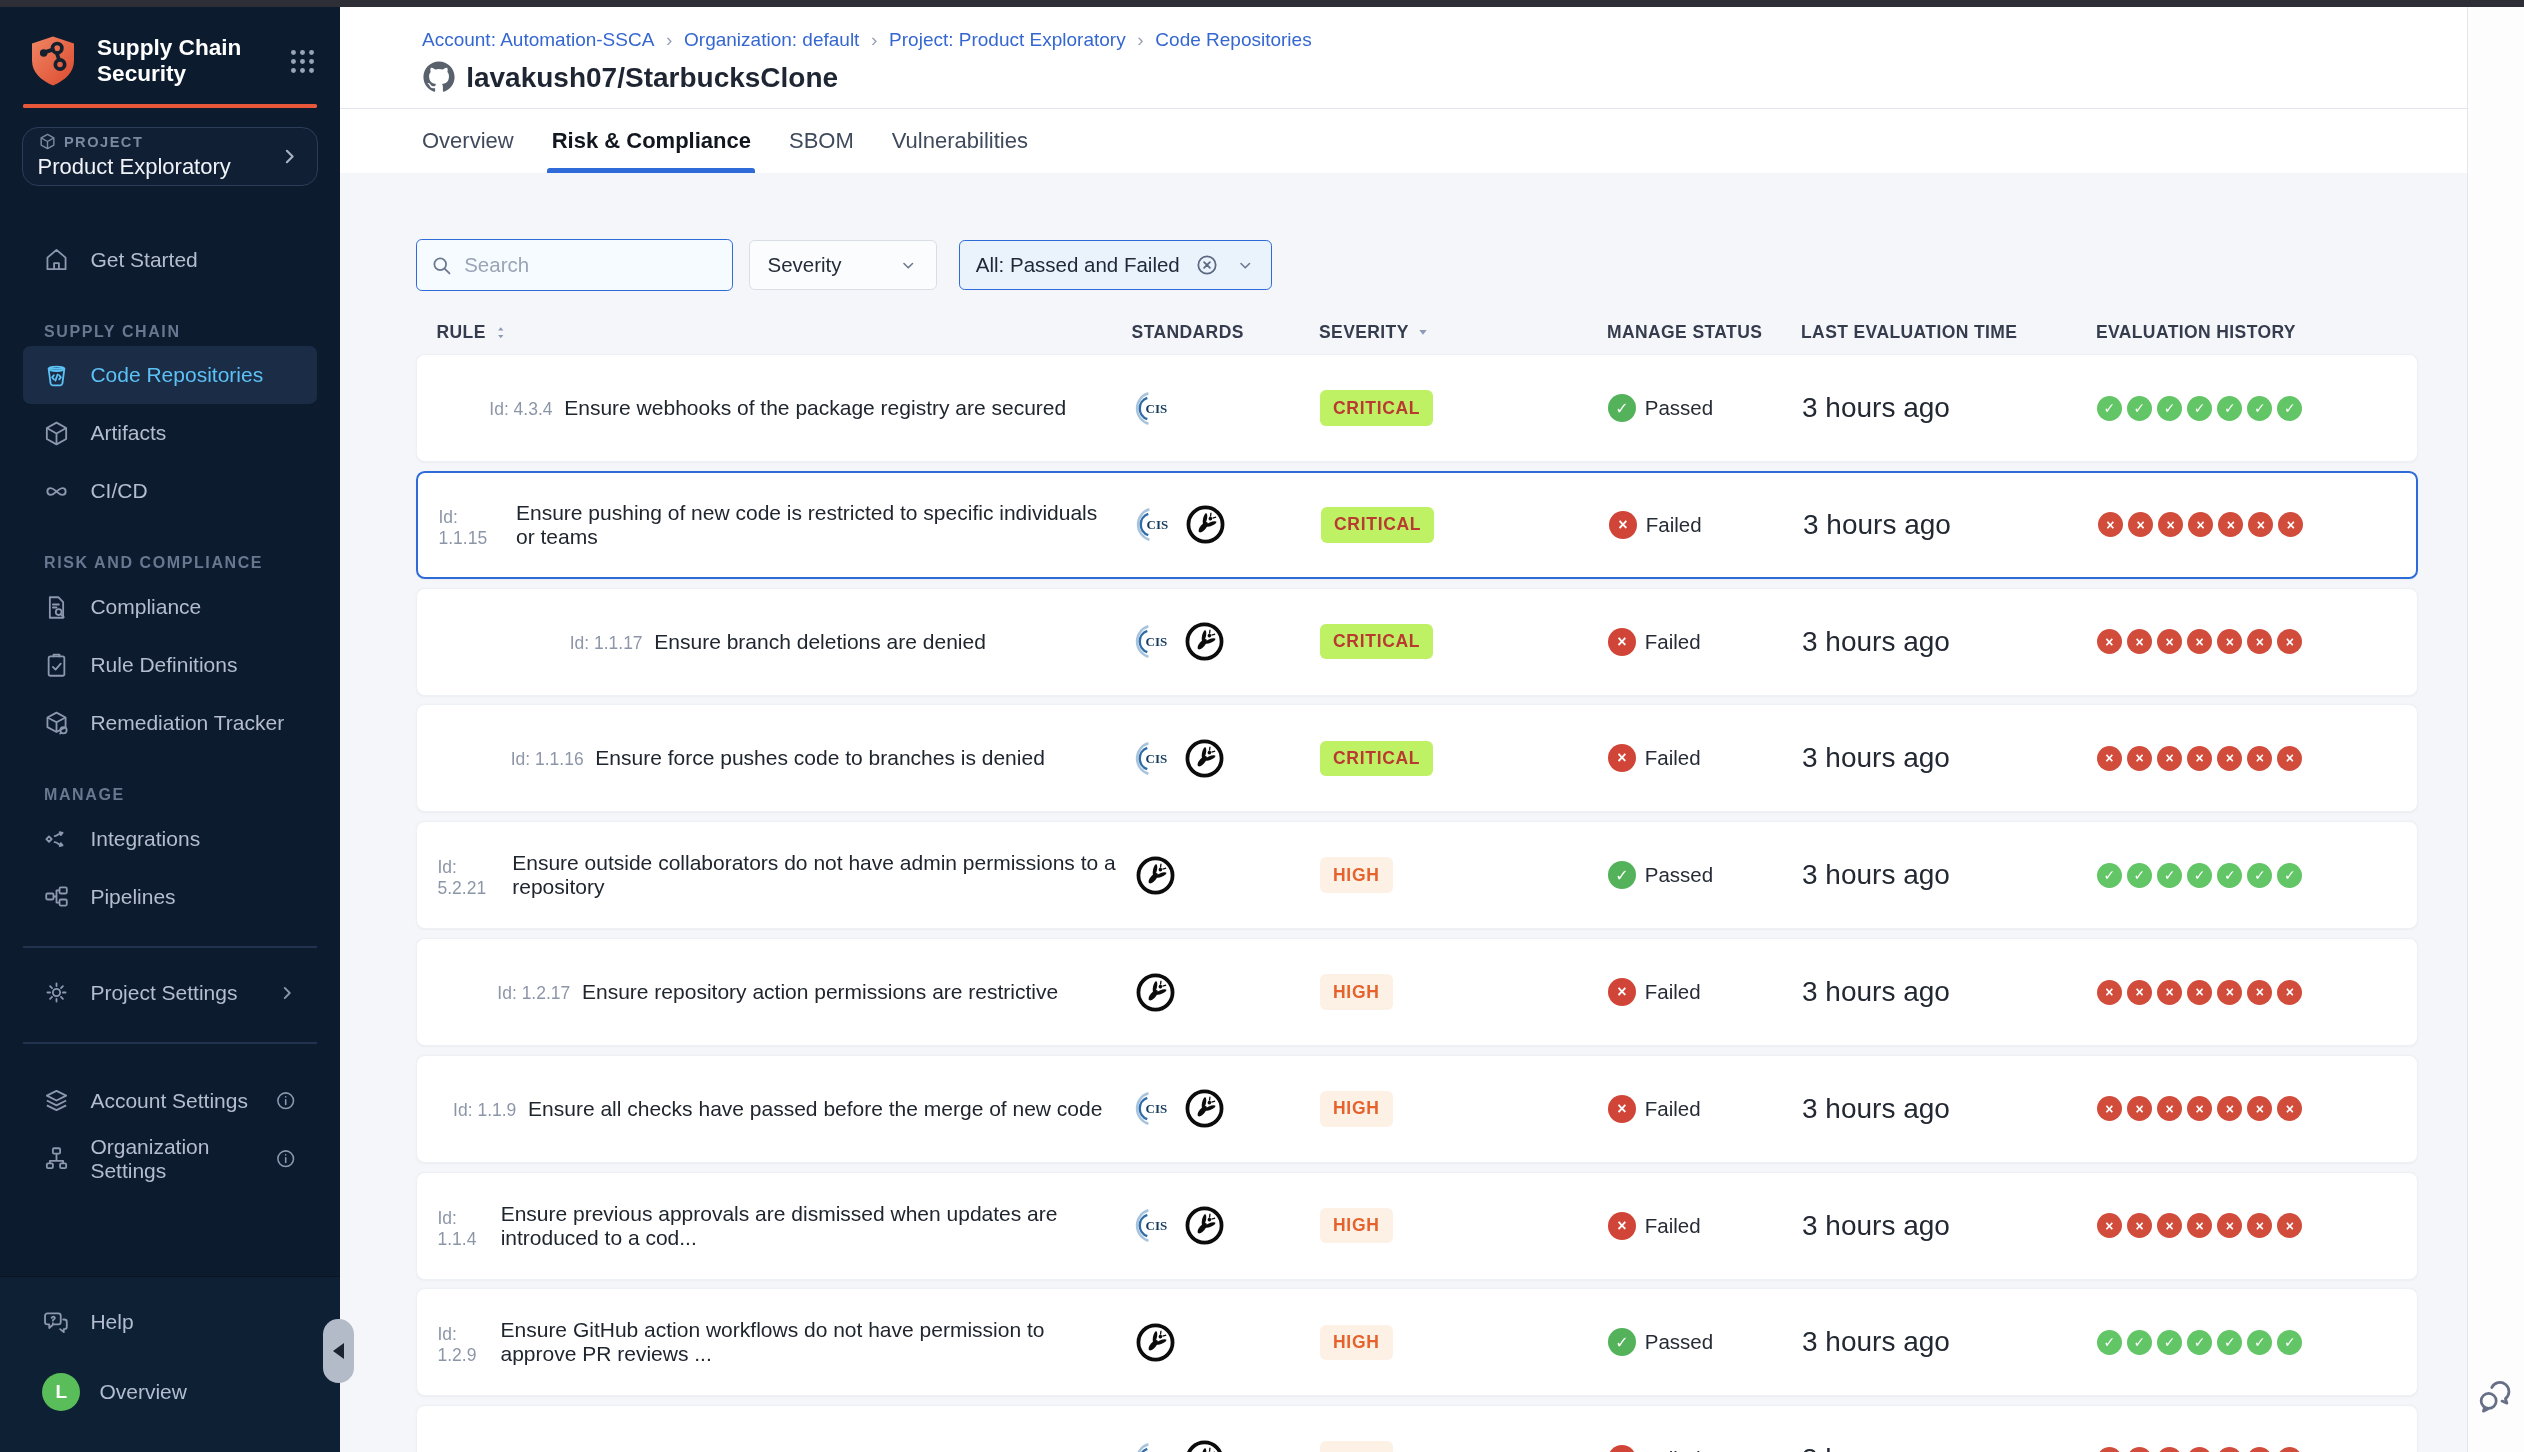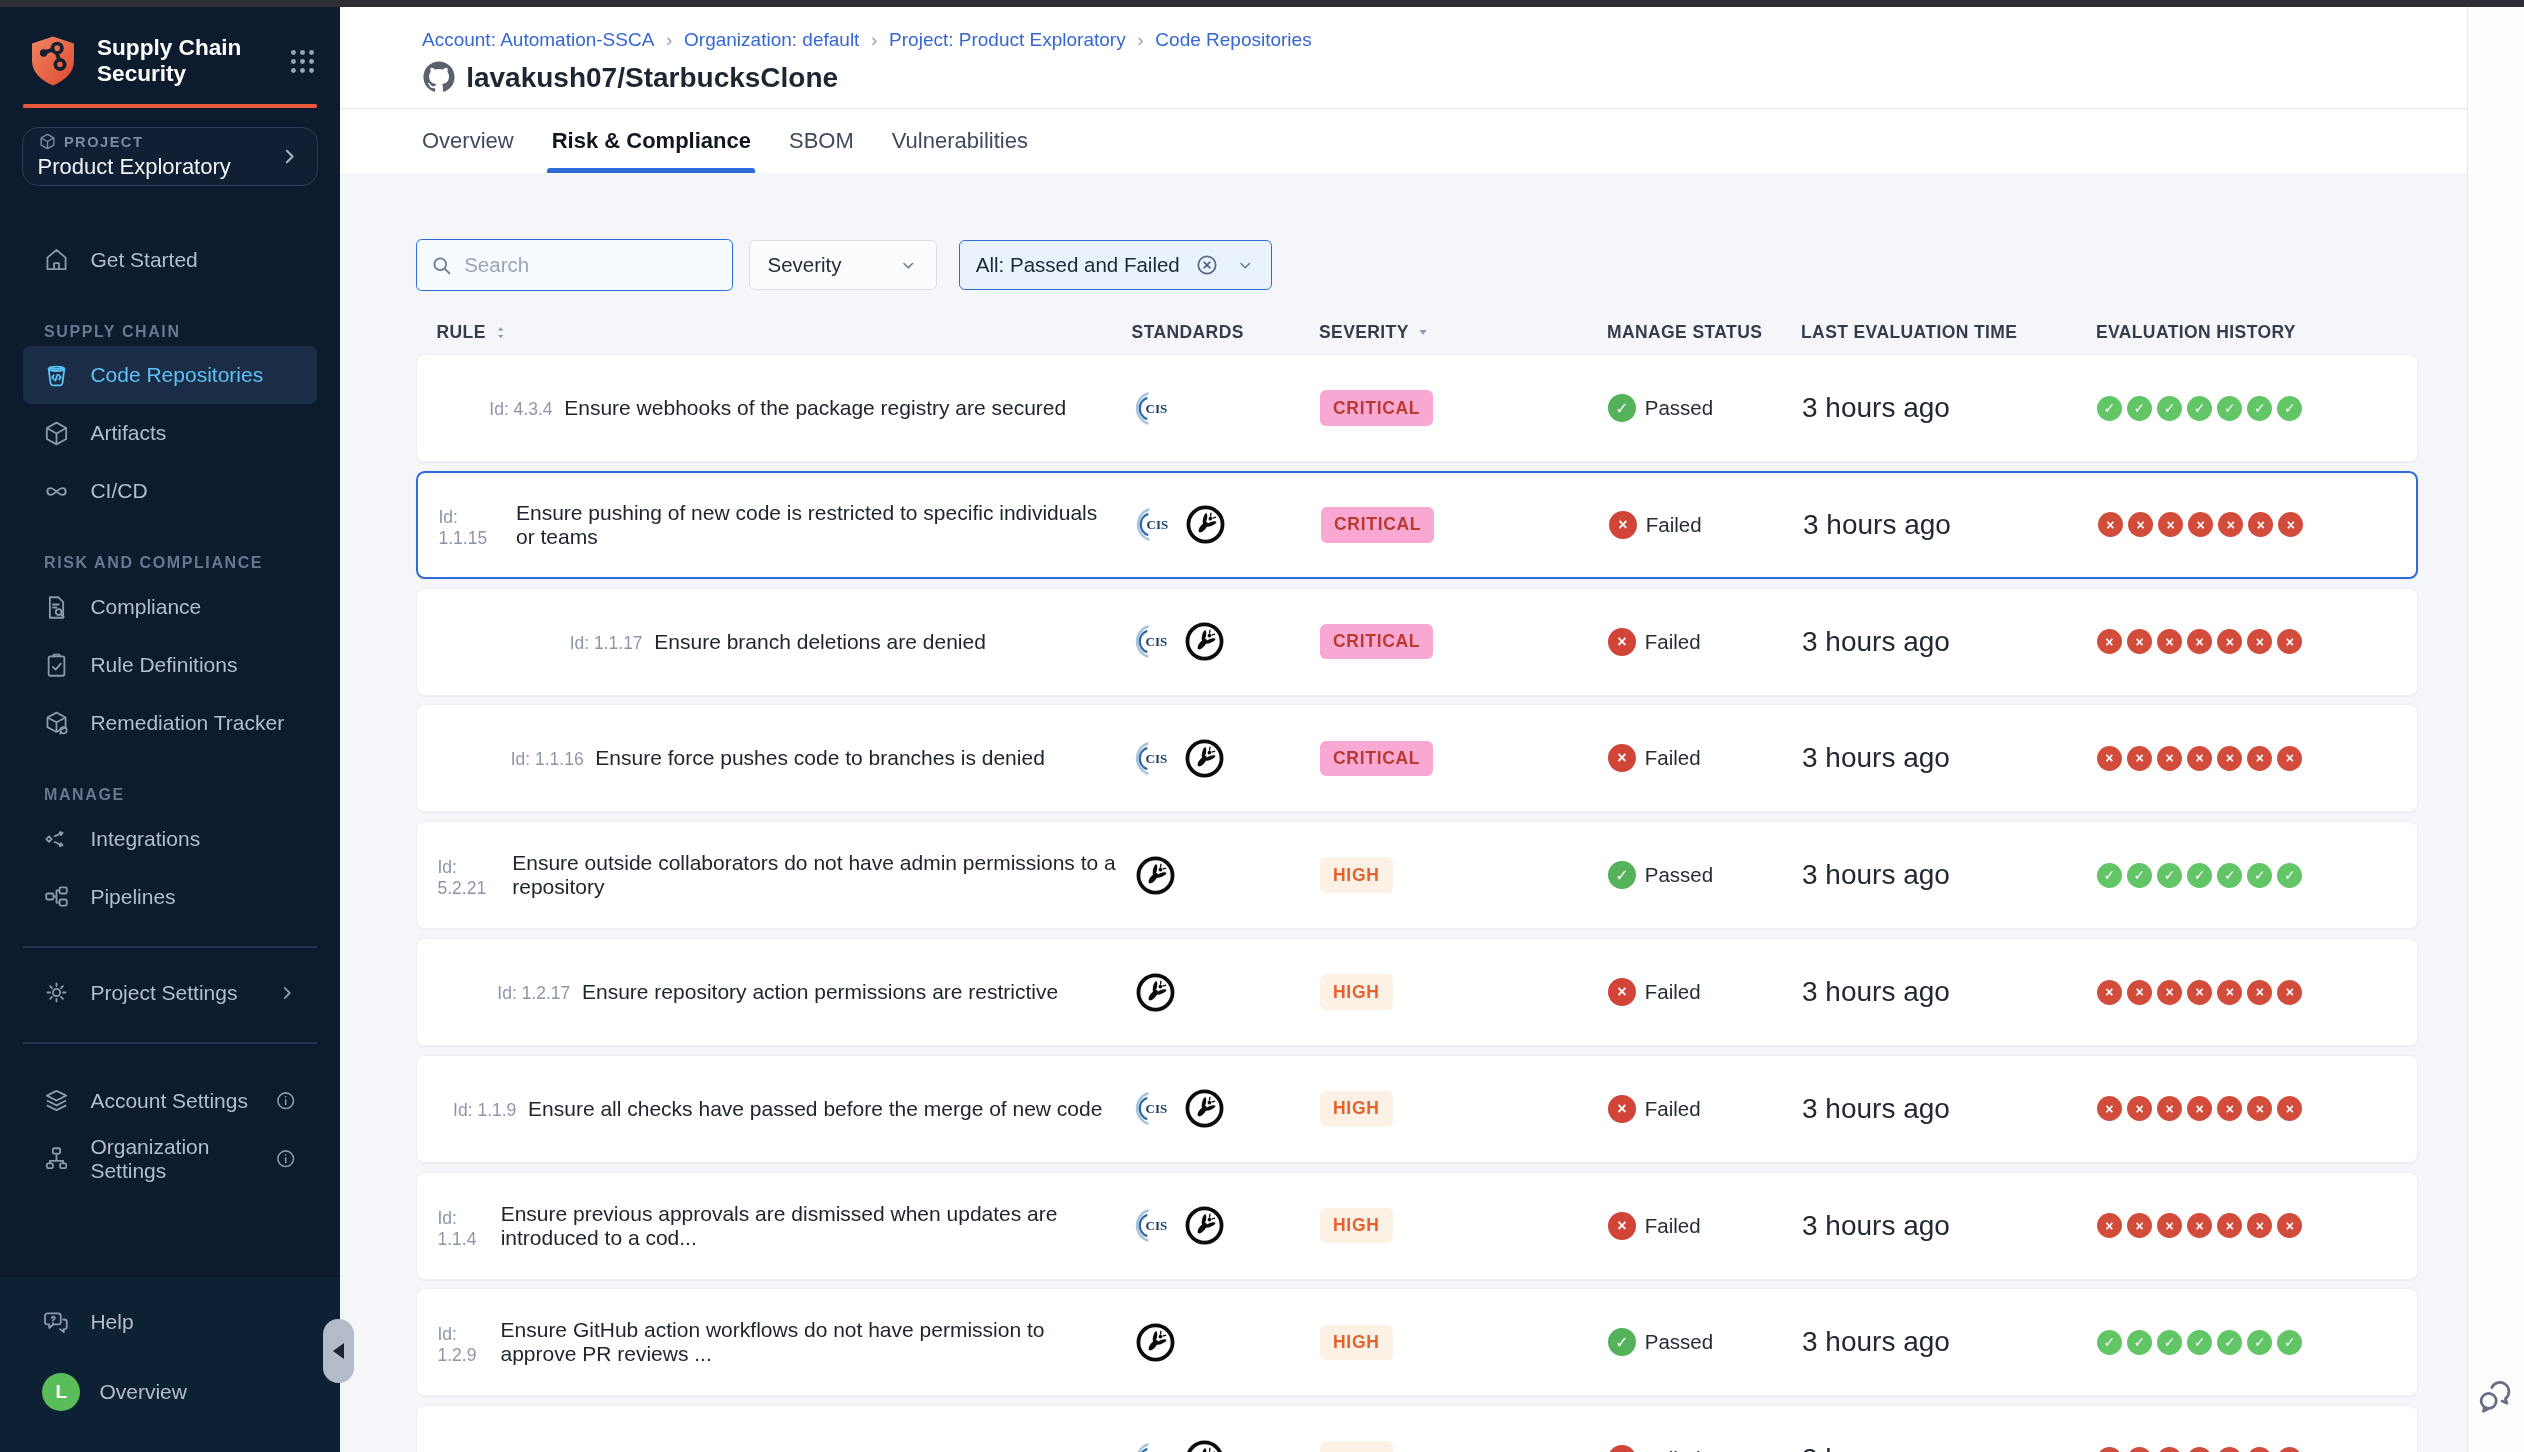--- a/index.html
+++ b/index.html
@@ -76,21 +76,21 @@
     border:1.5px solid #edf0f5;border-radius:8.8px;margin-bottom:8.8px;align-items:center;box-sizing:border-box;
     box-shadow:0 0.7px 2.2px rgba(20,30,50,0.04);cursor:pointer;}
   .row.selected{border:2.2px solid #2e6bd9;}
   .cell{display:flex;align-items:center;}
   .rule-cell{flex-direction:row;align-items:flex-end;justify-content:center;gap:11.7px;padding-left:20.5px;}
   .rule-id{font-size:17.5px;color:#8d96a8;}
   .rule-text{font-size:21px;color:#20262f;}
   .std-cell{gap:10.2px;padding-left:14.6px;}
   .sev-cell{padding-left:19px;}
   .sev-badge{font-size:17.5px;font-weight:700;letter-spacing:0.7px;padding:7.3px 13px;border-radius:5.8px;}
-  .sev-critical{color:#b93a31;background:#f9a8d4;}
+  .sev-critical{color:#b93a31;background:#bef264;}
   .sev-high{color:#e5622c;background:#fdf1e6;}
   .status-cell{gap:8.8px;font-size:20.5px;color:#262c36;}
   .st-ic{width:28px;height:28px;border-radius:50%;color:#ffffff;font-size:16px;font-weight:700;
     display:flex;align-items:center;justify-content:center;flex:0 0 auto;}
   .st-ic.ok{background:#53b25a;}
   .st-ic.bad{background:#d14538;}
   .time-cell{font-size:28px;color:#232933;}
   .hist-cell{gap:5.1px;padding-left:2.9px;}
   .hist{width:25px;height:25px;border-radius:50%;color:#ffffff;font-size:14px;font-weight:700;
     display:flex;align-items:center;justify-content:center;}

